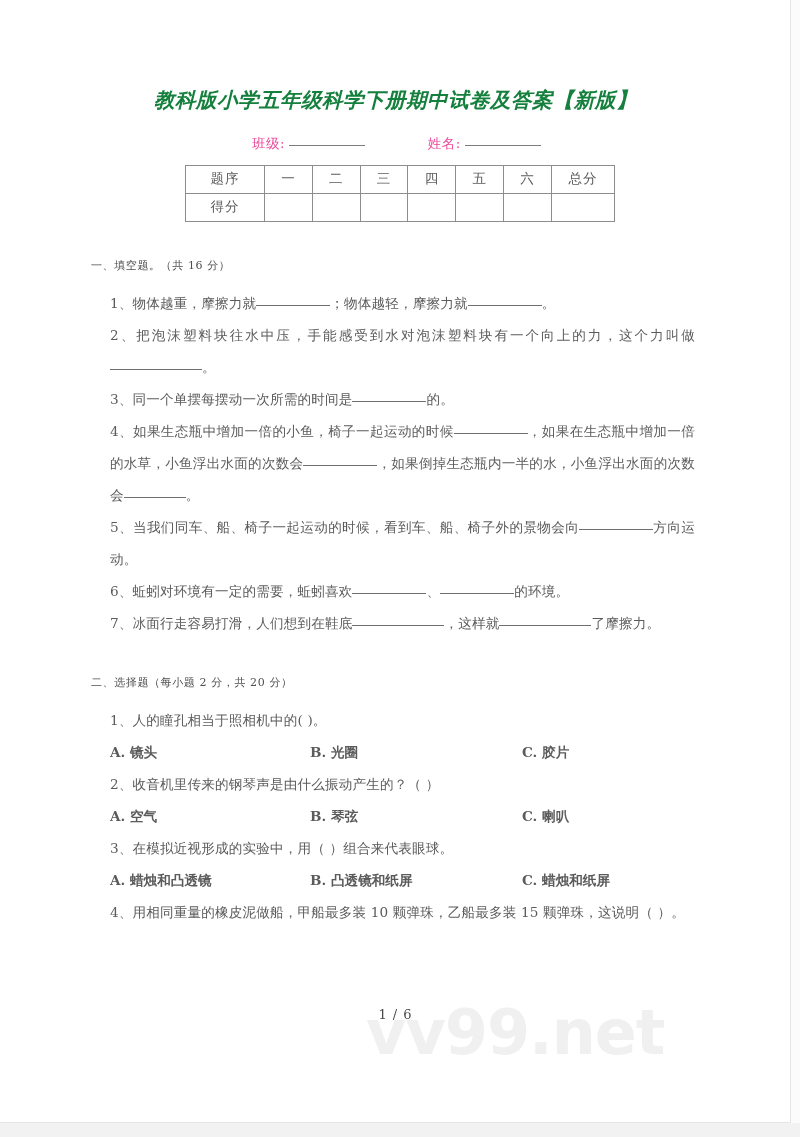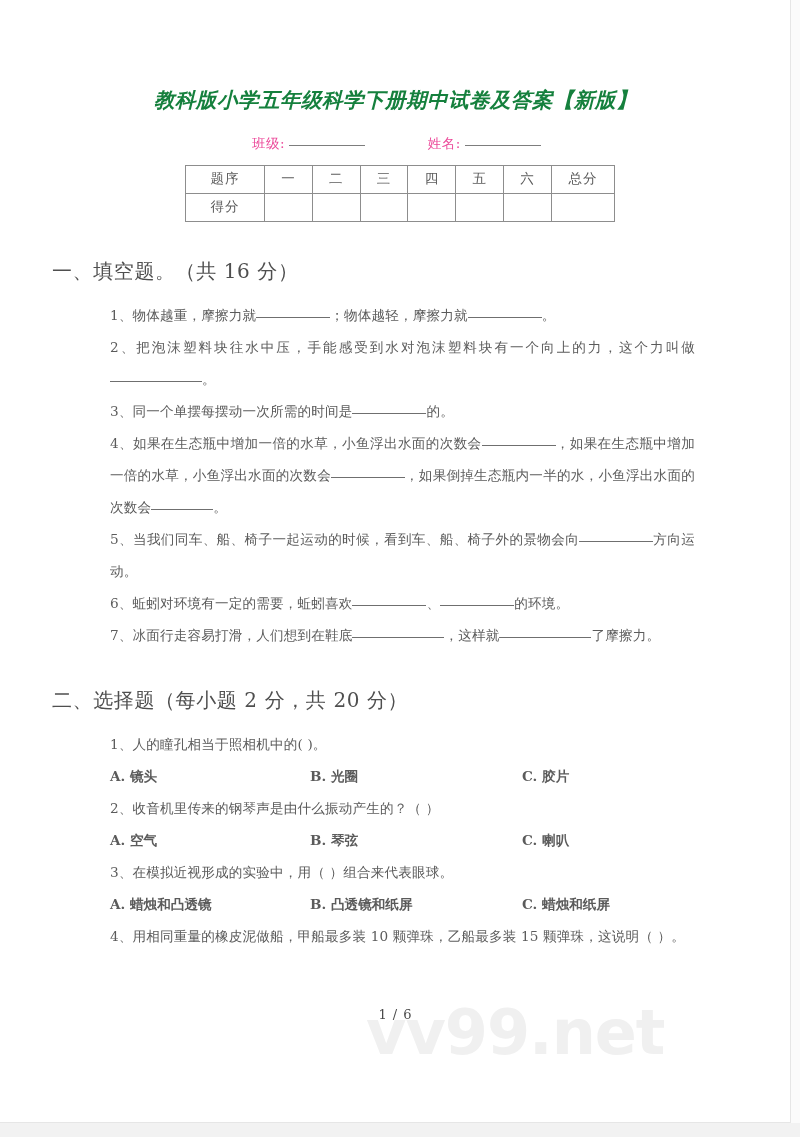--- a/index.html
+++ b/index.html
@@ -117,22 +117,22 @@
     color: #5b5b5b;
     letter-spacing: 1px;
     padding: 0;
   }
   table.score-table td.rowhead { width: 78px; }
   table.score-table td.total { width: 62px; }
 
   
   .section-heading {
     margin: 36px 0 0 0;
-    padding-left: 52px;
-    font-size: 20px;
+    padding-left: 91px;
+    font-size: 11px;
     color: #4f4f4f;
     letter-spacing: 0.6px;
     white-space: nowrap;
   }
   .section-block { margin-top: 4px; }
 
   .q {
     padding-left: 110px;
     padding-right: 96px;
     font-size: 13.6px;
@@ -222,21 +222,21 @@
   <div class="section-heading">一、填空题。（共 16 分）</div>
 
   <div class="section-block">
 
     <div class="q first"><span>1、</span><span>物体越重，摩擦力就</span><span class="blank-m"></span><span>；物体越轻，摩擦力就</span><span class="blank-m"></span><span>。</span></div>
 
     <div class="q"><span>2、</span><span>把泡沫塑料块往水中压，手能感受到水对泡沫塑料块有一个向上的力，这个力叫做</span><span class="blank-l"></span><span>。</span></div>
 
     <div class="q"><span>3、</span><span>同一个单摆每摆动一次所需的时间是</span><span class="blank-m"></span><span>的。</span></div>
 
-    <div class="q"><span>4、</span><span>如果在生态瓶中增加一倍的水草，小鱼浮出水面的次数会</span><span class="blank-m"></span><span>，如果在生态瓶中增加一倍的水草，小鱼浮出水面的次数会</span><span class="blank-m"></span><span>，如果倒掉生态瓶内一半的水，小鱼浮出水面的次数会</span><span class="blank-s"></span><span>。</span></div>
+    <div class="q"><span>4、</span><span>如果生态瓶中增加一倍的小鱼，椅子一起运动的时候</span><span class="blank-m"></span><span>，如果在生态瓶中增加一倍的水草，小鱼浮出水面的次数会</span><span class="blank-m"></span><span>，如果倒掉生态瓶内一半的水，小鱼浮出水面的次数会</span><span class="blank-s"></span><span>。</span></div>
 
     <div class="q"><span>5、</span><span>当我们同车、船、椅子一起运动的时候，看到车、船、椅子外的景物会向</span><span class="blank-m"></span><span>方向运动。</span></div>
 
     <div class="q"><span>6、</span><span>蚯蚓对环境有一定的需要，蚯蚓喜欢</span><span class="blank-m"></span><span>、</span><span class="blank-m"></span><span>的环境。</span></div>
 
     <div class="q"><span>7、</span><span>冰面行走容易打滑，人们想到在鞋底</span><span class="blank-l"></span><span>，这样就</span><span class="blank-l"></span><span>了摩擦力。</span></div>
 
   </div>
 
   <div class="section-heading">二、选择题（每小题 2 分，共 20 分）</div>

